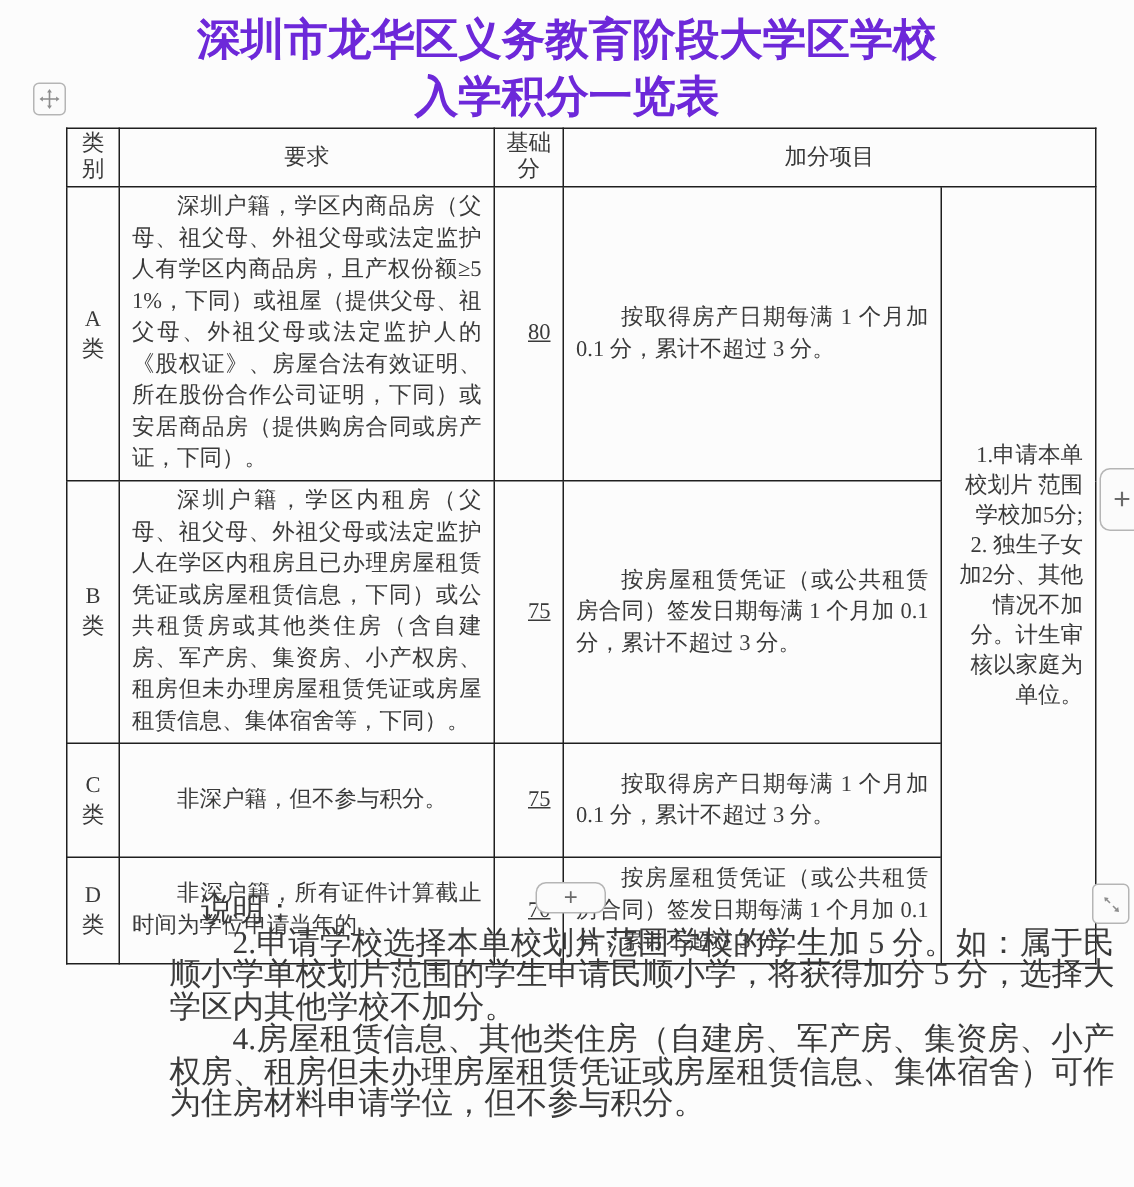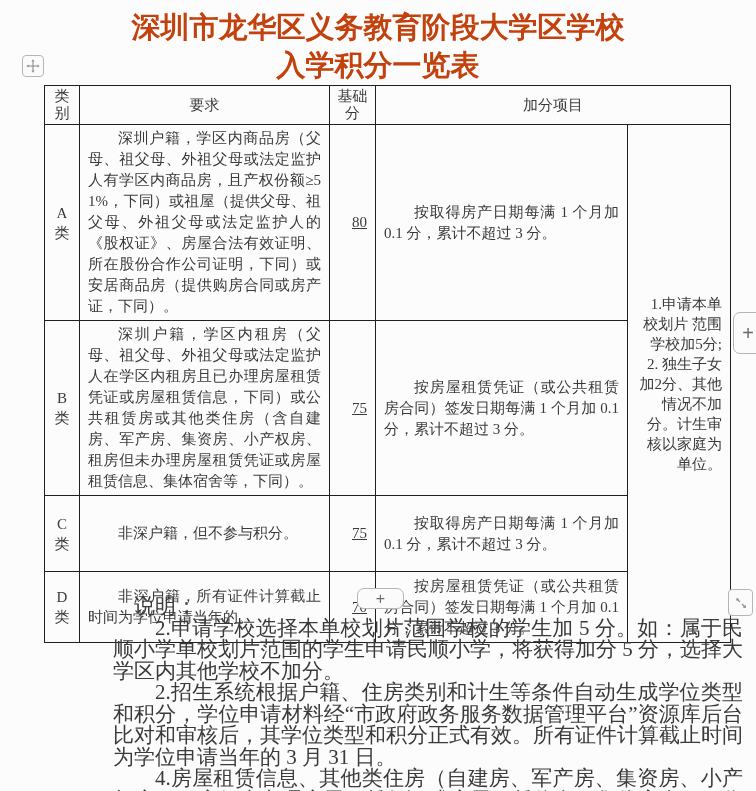--- a/index.html
+++ b/index.html
@@ -3,21 +3,21 @@
 <meta charset="utf-8">
 <style>
   html,body{margin:0;padding:0;}
   body{
     width:756px;height:791px;position:relative;overflow:hidden;
     background:#fcfcfc;color:#3a3a3a;
     font-family:"Liberation Serif", serif;
   }
   .title{
     position:absolute;top:8px;left:0;width:756px;text-align:center;
-    font-family:"Liberation Sans", sans-serif;font-weight:bold;color:#c2410c;
+    font-family:"Liberation Sans", sans-serif;font-weight:bold;color:#6d28d9;
     font-size:29px;line-height:38px;
   }
   table.points{
     position:absolute;left:44px;top:85px;width:686px;
     border-collapse:collapse;table-layout:fixed;
     background:transparent;
   }
   table.points th, table.points td{
     border:1.5px solid #1f1f1f;
     font-weight:normal;
@@ -151,15 +151,14 @@
       <path d="M4.5 4.5 L9.5 5.3 L5.3 9.5 Z" fill="#8d8d8d" stroke="none" transform="scale(0.9) translate(0.8,0.8)"></path>
       <line x1="13.5" y1="13.5" x2="18" y2="18"></line>
       <path d="M19.5 19.5 L14.5 18.7 L18.7 14.5 Z" fill="#8d8d8d" stroke="none"></path>
     </svg>
   </span>
 </div>
 
 <div class="notes">
   <div class="lbl">说明：</div>
   <p>2.申请学校选择本单校划片范围学校的学生加 5 分。如：属于民顺小学单校划片范围的学生申请民顺小学，将获得加分 5 分，选择大学区内其他学校不加分。</p>
-  <p>2.招生系统根据户籍、住房类别和计生等条件自动生成学位类型和积分，学位申请材料经“市政府政务服务数据管理平台”资源库后台比对和审核后，其学位类型和积分正式有效。所有证件计算截止时间为学位申请当年的 3 月 31 日。</p>
   <p>4.房屋租赁信息、其他类住房（自建房、军产房、集资房、小产权房、租房但未办理房屋租赁凭证或房屋租赁信息、集体宿舍）可作为住房材料申请学位，但不参与积分。</p>
 </div>
 
 </body></html>

